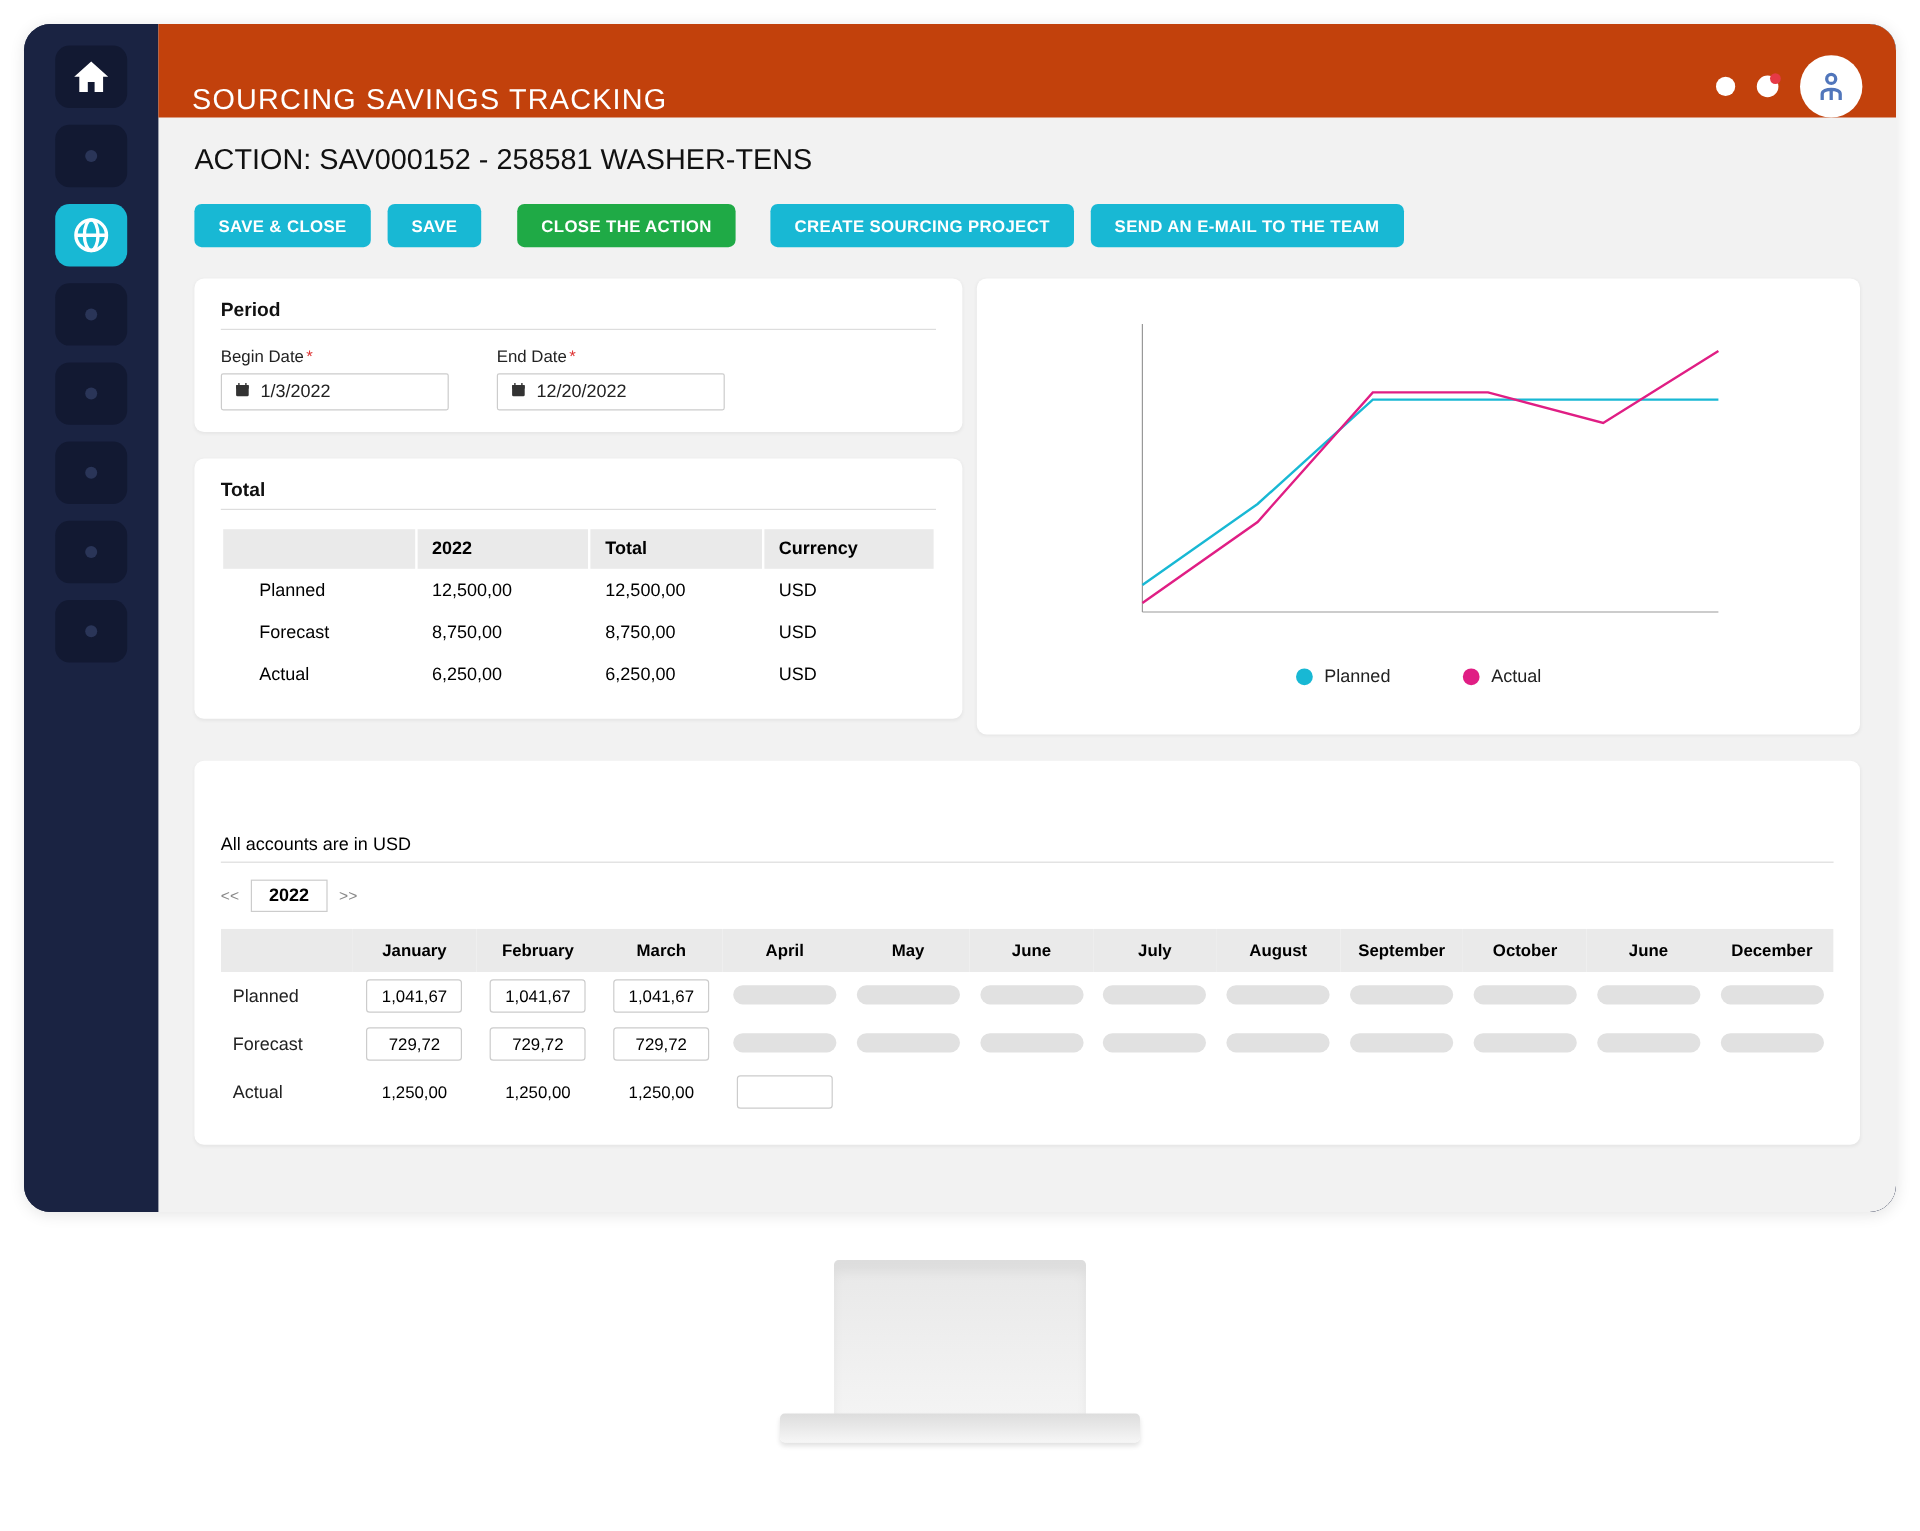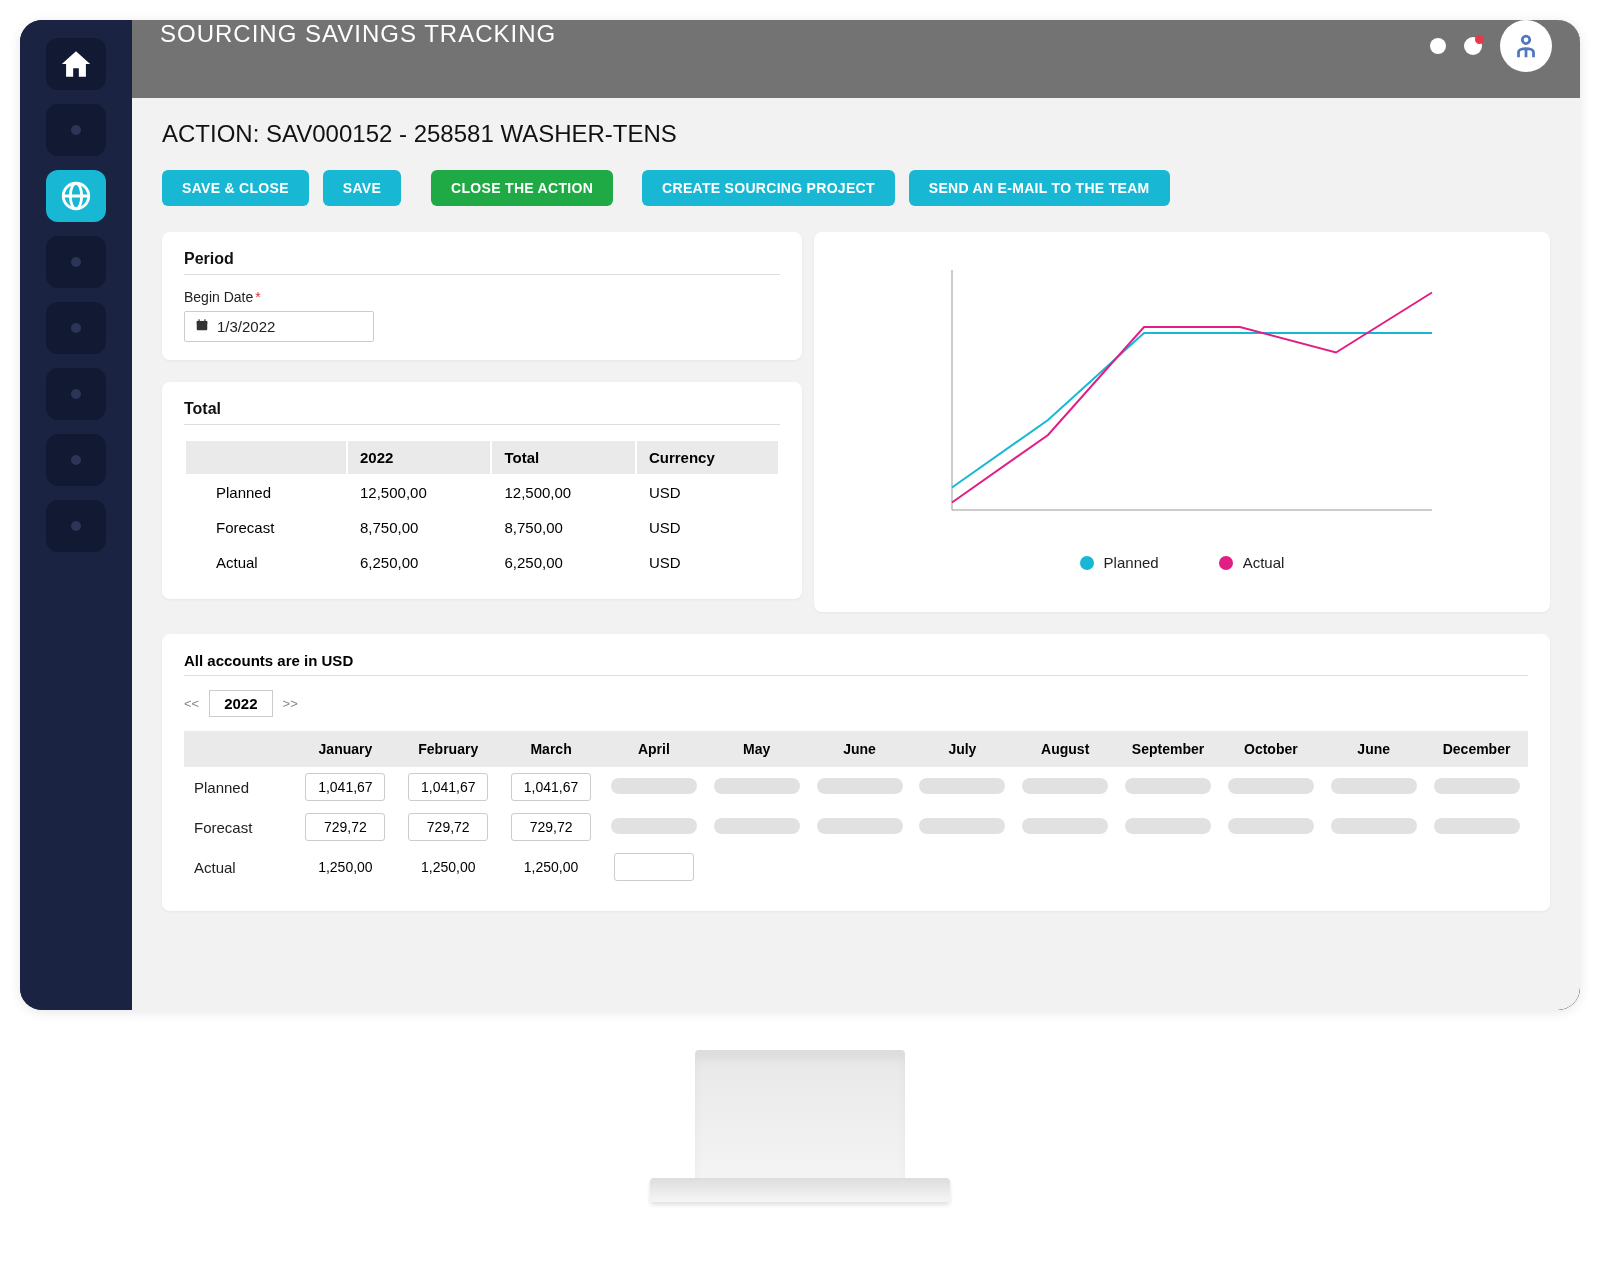--- a/index.html
+++ b/index.html
@@ -32,22 +32,22 @@
     display:flex; align-items:center; justify-content:center;
   }
   .side-btn.active { background:#18b8d4; }
   .side-dot { width:10px; height:10px; border-radius:50%; background:#2a3558; }
   .home-icon svg { width:34px; height:34px; fill:#fff; }
   .globe-icon svg { width:34px; height:34px; stroke:#fff; fill:none; stroke-width:2; }
 
   .main-area { flex:1; display:flex; flex-direction:column; background:#f2f2f2; border-top-right-radius:22px; border-bottom-right-radius:22px;}
   .topbar {
     height: 78px;
-    background: #737373;
-    display:flex; align-items:flex-start;
+    background: #c2410c;
+    display:flex; align-items:flex-end;
     padding: 0 28px;
     color:#fff;
     border-top-right-radius:22px;
   }
   .top-title { font-size:24px; font-weight:500; letter-spacing:1px; flex:1;}
   .top-icons { display:flex; align-items:center; gap:18px;}
   .top-dot-white { width:16px; height:16px; border-radius:50%; background:#fff;}
   .top-dot-red { width:18px; height:18px; border-radius:50%; background:#fff; position:relative;}
   .top-dot-red::after { content:""; position:absolute; top:-2px; right:-2px; width:9px; height:9px; border-radius:50%; background:#e63946;}
   .avatar { width:52px; height:52px; border-radius:50%; background:#fff; display:flex; align-items:center; justify-content:center;}
@@ -95,21 +95,21 @@
 
   .legend { display:flex; gap:60px; justify-content:center; margin-top:10px;}
   .legend-item { display:flex; align-items:center; gap:10px; font-size:15px; color:#222;}
   .legend-dot { width:14px; height:14px; border-radius:50%;}
   .lg-planned { background:#18b8d4;}
   .lg-actual { background:#e01e84;}
 
   .progress-card { background:#fff; border-radius:8px; padding:18px 22px 24px; box-shadow: 0 1px 3px rgba(0,0,0,0.05);}
   .progress-head { display:flex; align-items:center; margin-bottom:4px;}
   .progress-head h3 { font-size:16px; font-weight:700; flex:1;}
-  .accounts-note { font-size:15px; font-weight:700; color:#000;}
+  .accounts-note { font-size:15px; font-weight:400; color:#000;margin-top:43px;}
   .year-nav { display:flex; align-items:center; gap:10px; margin: 8px 0 14px;}
   .year-arrow { font-size:13px; color:#888; cursor:pointer;}
   .year-box { border:1px solid #ccc; padding:4px 14px; font-size:15px; font-weight:700;}
 
   .progress-table-wrap { overflow-x:auto;}
   table.progress-table { border-collapse: separate; border-spacing:0; width:100%; table-layout:fixed;}
   .progress-table th { background:#eaeaea; font-size:14px; font-weight:700; padding:10px 6px; text-align:center;}
   .progress-table th.rowhead-col { width:110px; background:#eaeaea;}
   .progress-table td { padding: 6px 4px; text-align:center; font-size:14px;}
   .progress-table td.rowhead { text-align:left; padding-left:10px; font-size:15px; color:#222;}
@@ -198,20 +198,32 @@
               <div class="field">
                 <div class="field-label"><span>Begin Date</span><span class="req">*</span></div>
                 <div class="date-input">
                   <svg class="cal-ic" viewBox="0 0 24 24" fill="#333">
                       <rect x="3" y="5" width="18" height="16" rx="2"></rect>
                       <rect x="3" y="5" width="18" height="5" fill="#333"></rect>
                       <line x1="7" y1="2" x2="7" y2="7" stroke="#333" stroke-width="2"></line>
                       <line x1="17" y1="2" x2="17" y2="7" stroke="#333" stroke-width="2"></line>
                     </svg>
                   <span>1/3/2022</span>
+                </div>
+              </div>
+              <div class="field">
+                <div class="field-label"><span>End Date</span><span class="req">*</span></div>
+                <div class="date-input">
+                  <svg class="cal-ic" viewBox="0 0 24 24" fill="#333">
+                      <rect x="3" y="5" width="18" height="16" rx="2"></rect>
+                      <rect x="3" y="5" width="18" height="5" fill="#333"></rect>
+                      <line x1="7" y1="2" x2="7" y2="7" stroke="#333" stroke-width="2"></line>
+                      <line x1="17" y1="2" x2="17" y2="7" stroke="#333" stroke-width="2"></line>
+                    </svg>
+                  <span>12/20/2022</span>
                 </div>
               </div>
             </div>
           </div>
 
           <div class="card card-left">
             <h3>Total</h3>
             <hr class="hr">
             <table class="total-table">
               <thead>

